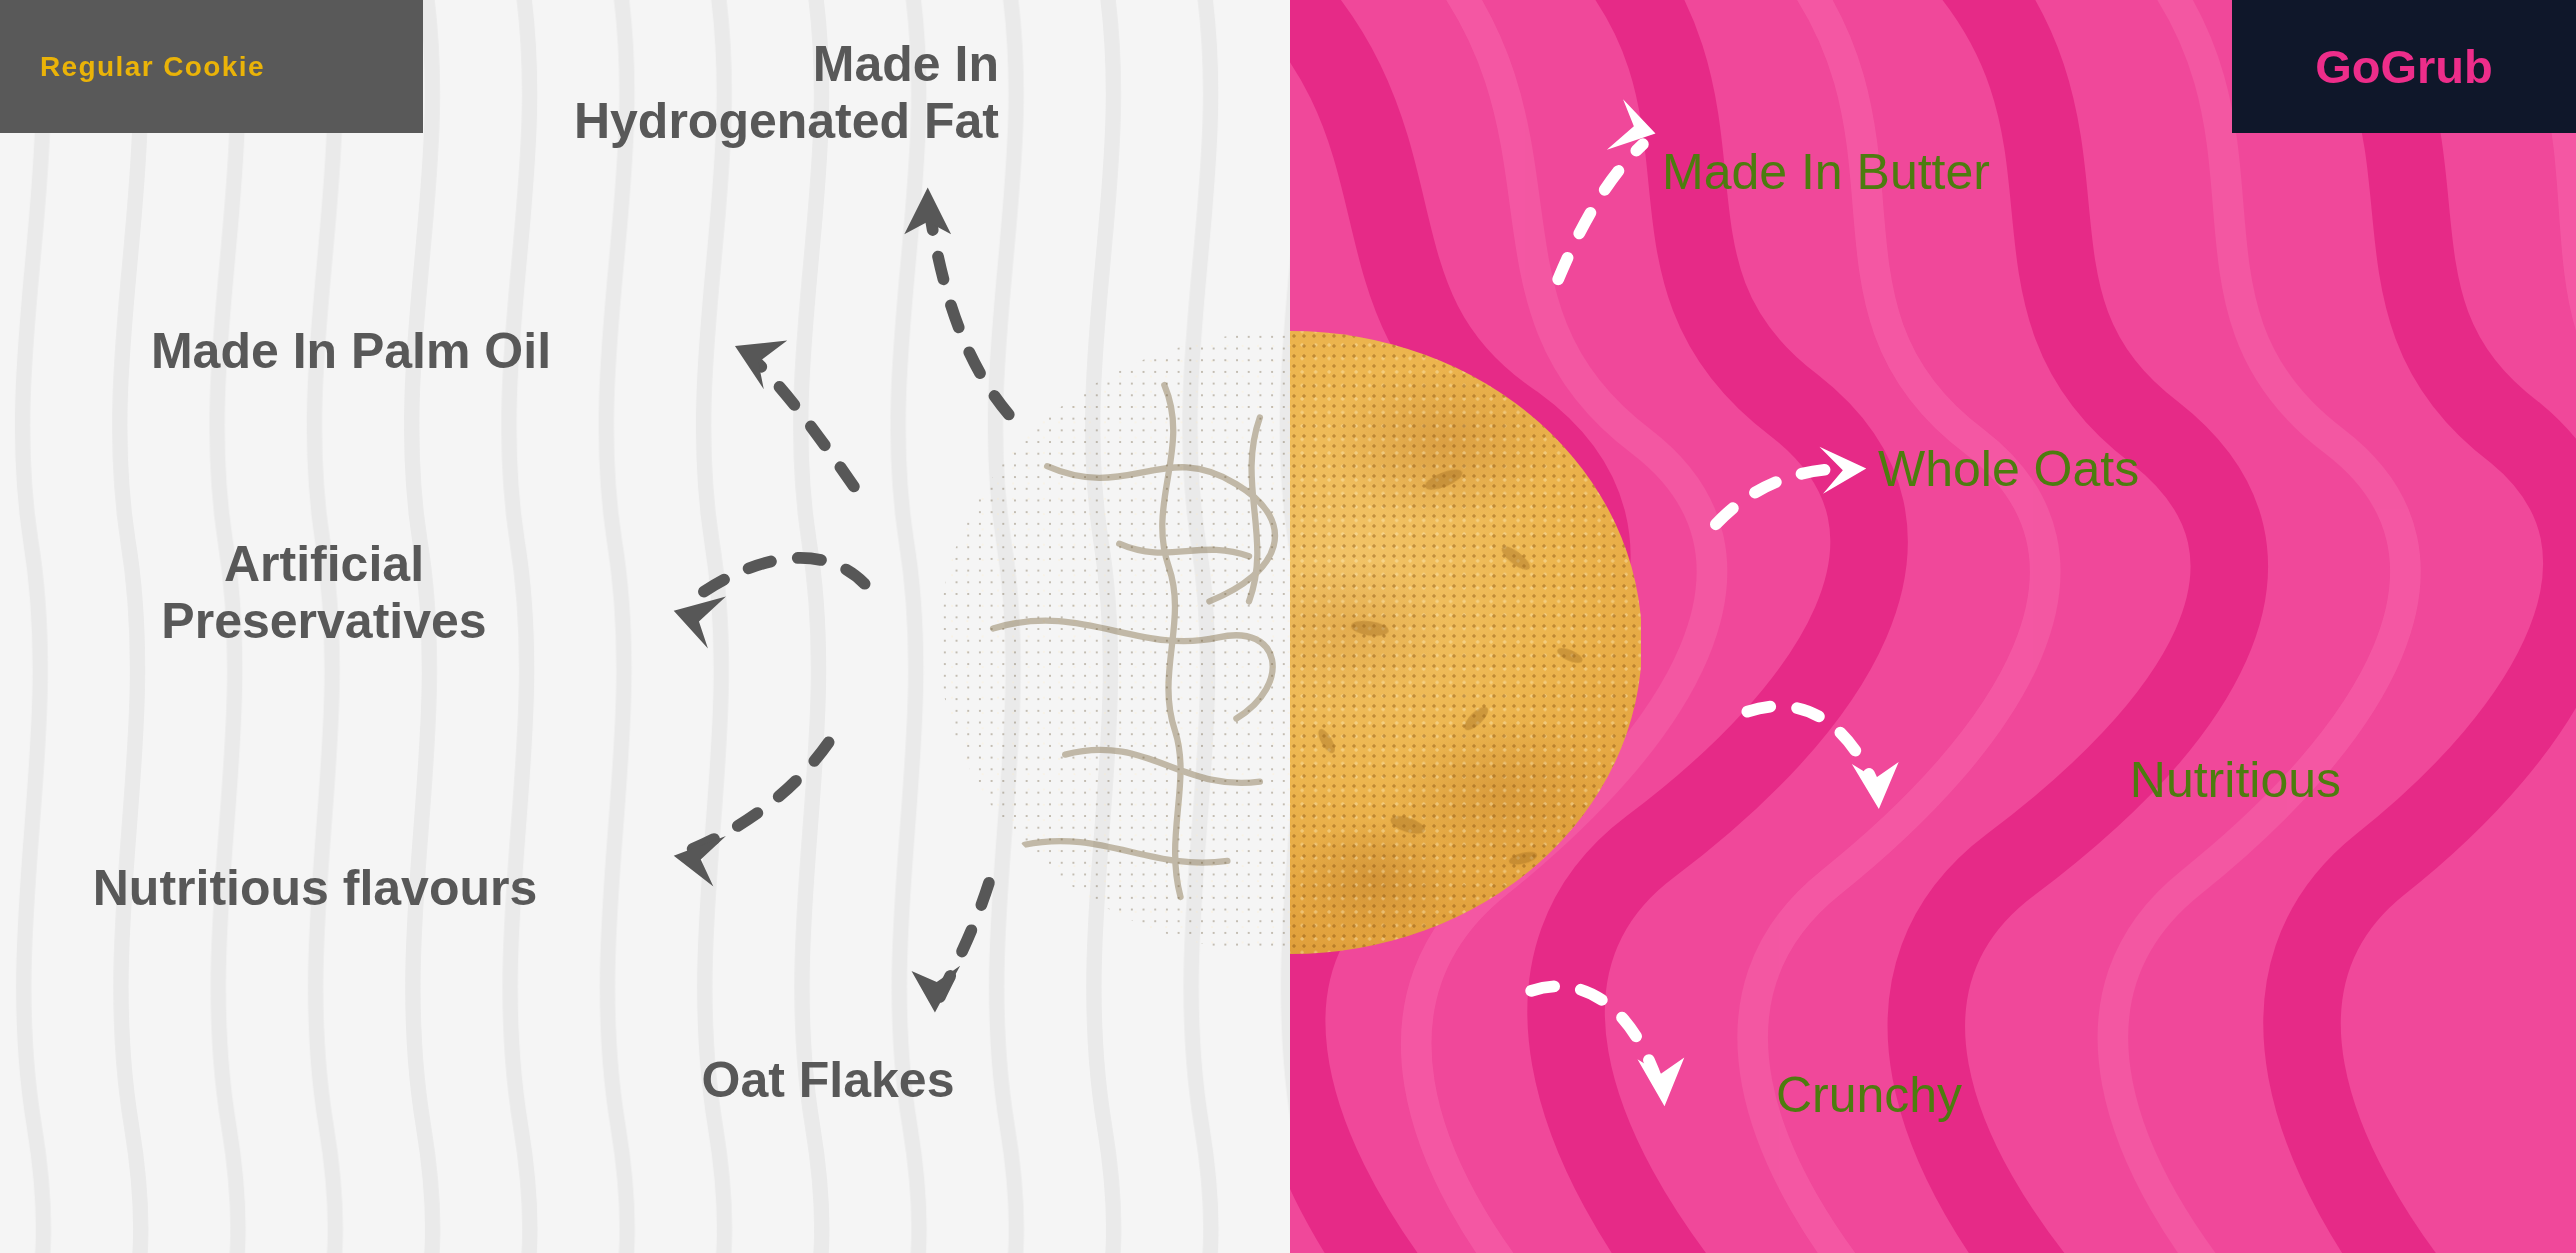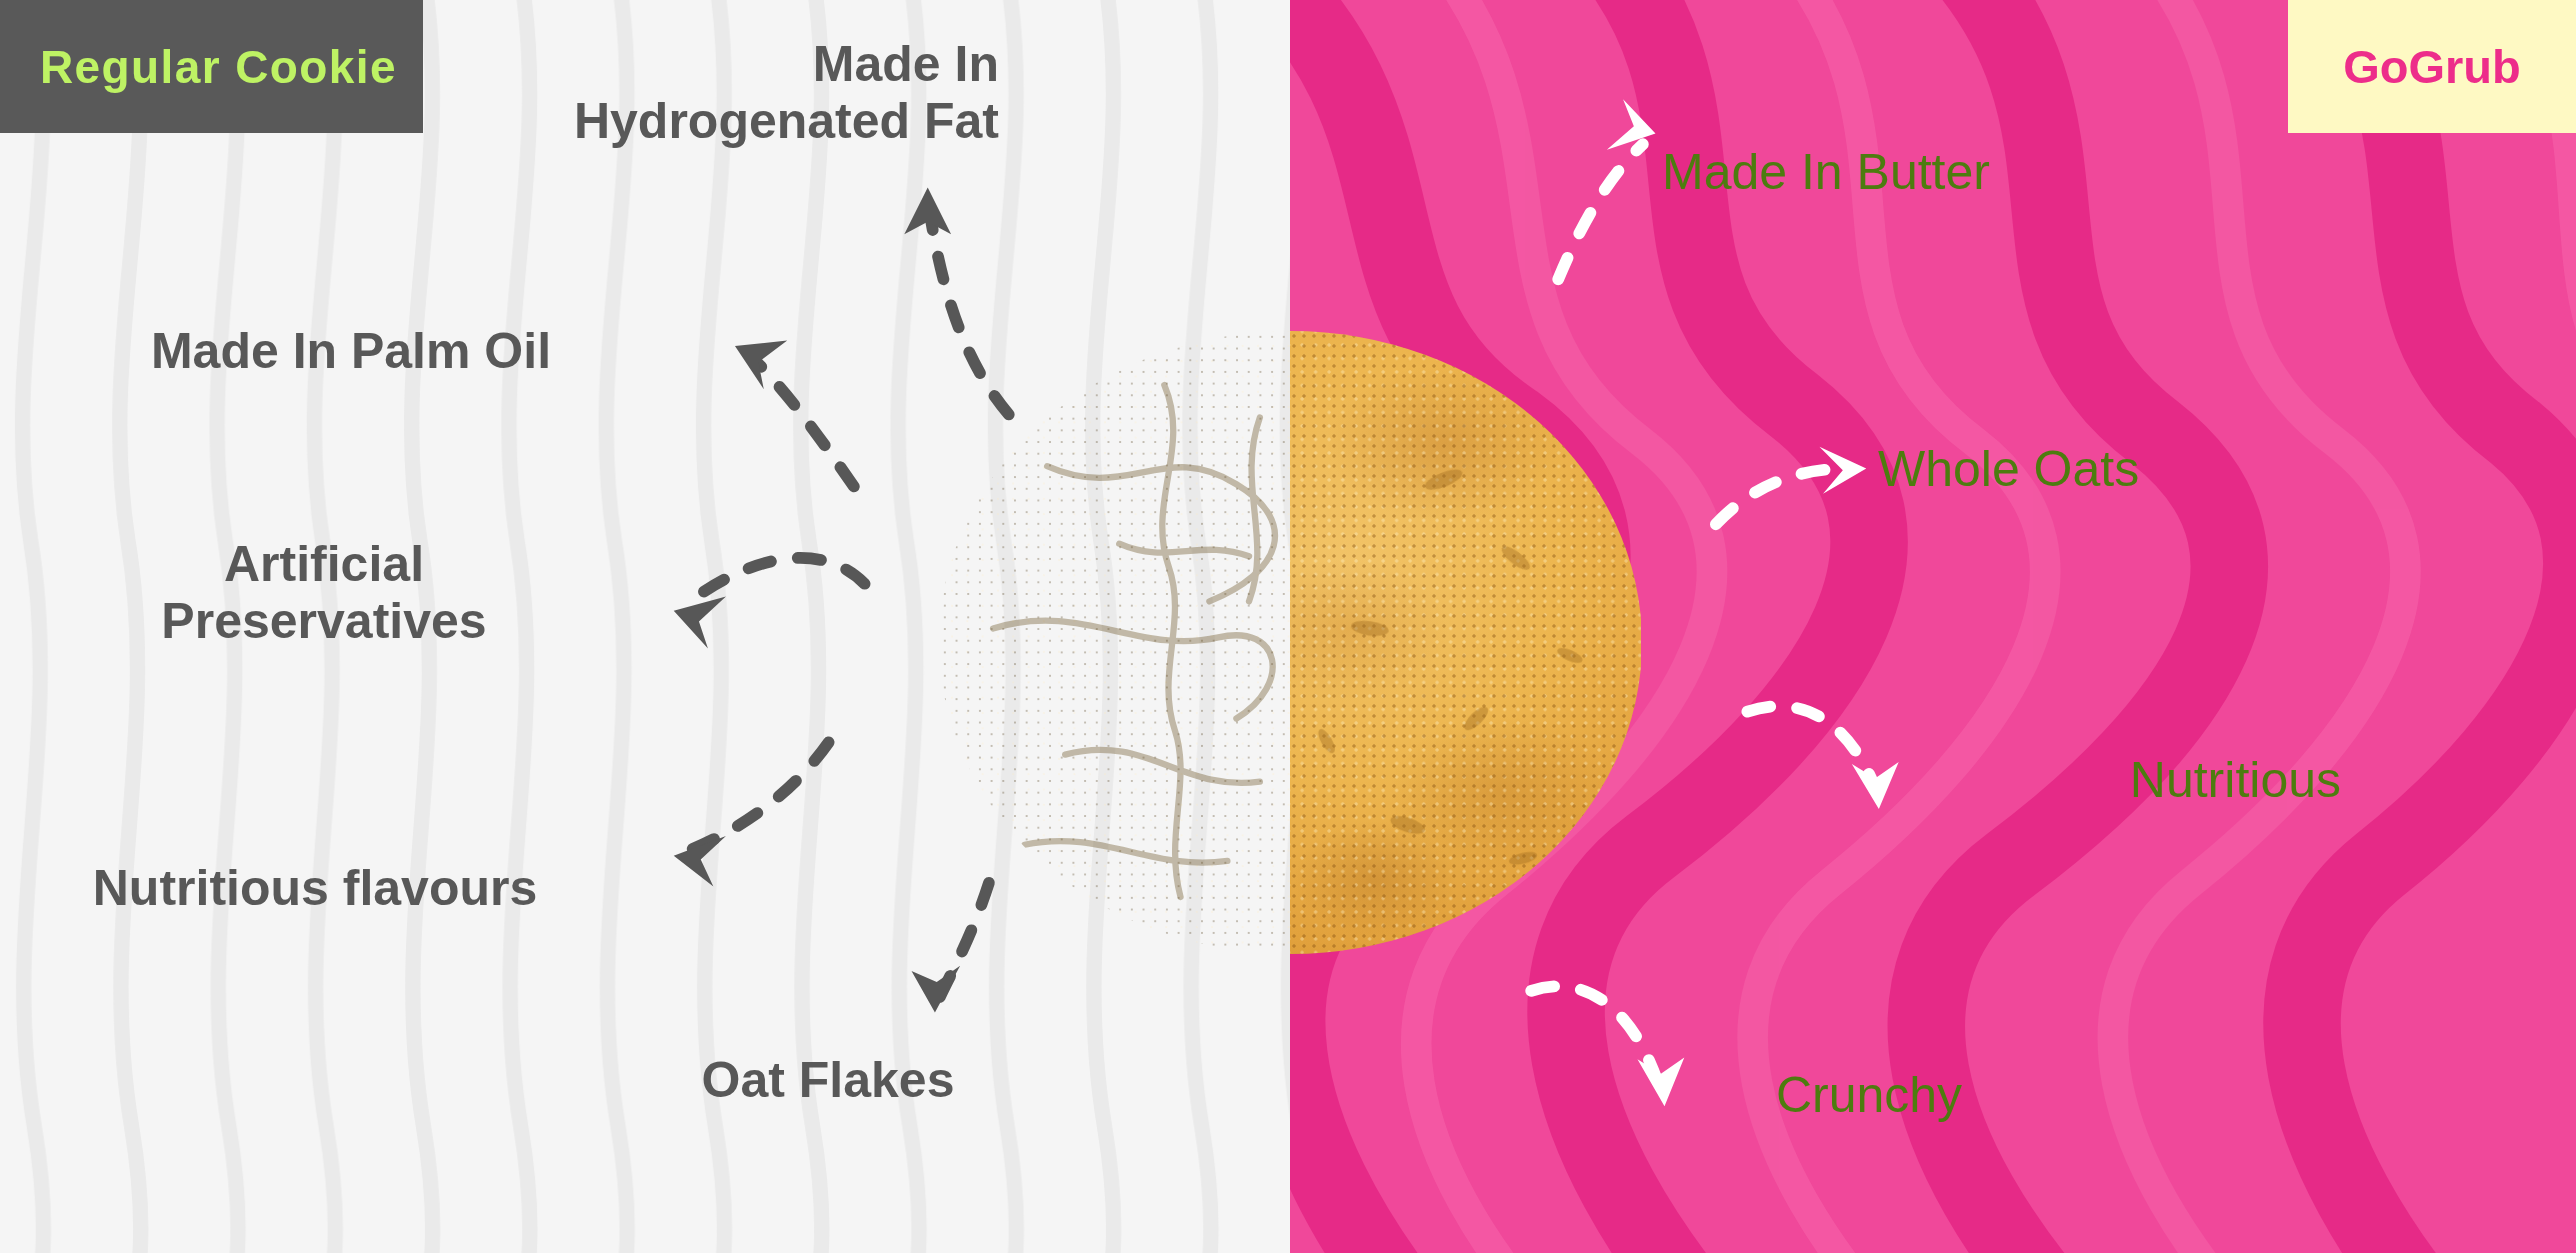--- a/index.html
+++ b/index.html
@@ -22,31 +22,31 @@
   
   .badge-regular {
     position:absolute; left:0; top:0;
     width:423px; height:133px;
     background:#595959;
     display:flex; align-items:center;
     padding-left:40px;
     z-index:30;
   }
   .badge-regular span {
-    color:#bef264;
-    font-size:46px;
+    color:#eab308;
+    font-size:28px;
     font-weight:700;
     letter-spacing:1.4px;
   }
 
   
   .logo-box {
     position:absolute; right:0; top:0;
-    width:288px; height:133px;
-    background:#fef9c3;
+    width:344px; height:133px;
+    background:#0f172a;
     display:flex; align-items:center; justify-content:center;
     z-index:30;
   }
   .logo-box span {
     color:#ED2D8A;
     font-size:47px;
     font-weight:700;
     letter-spacing:0px;
   }
 

